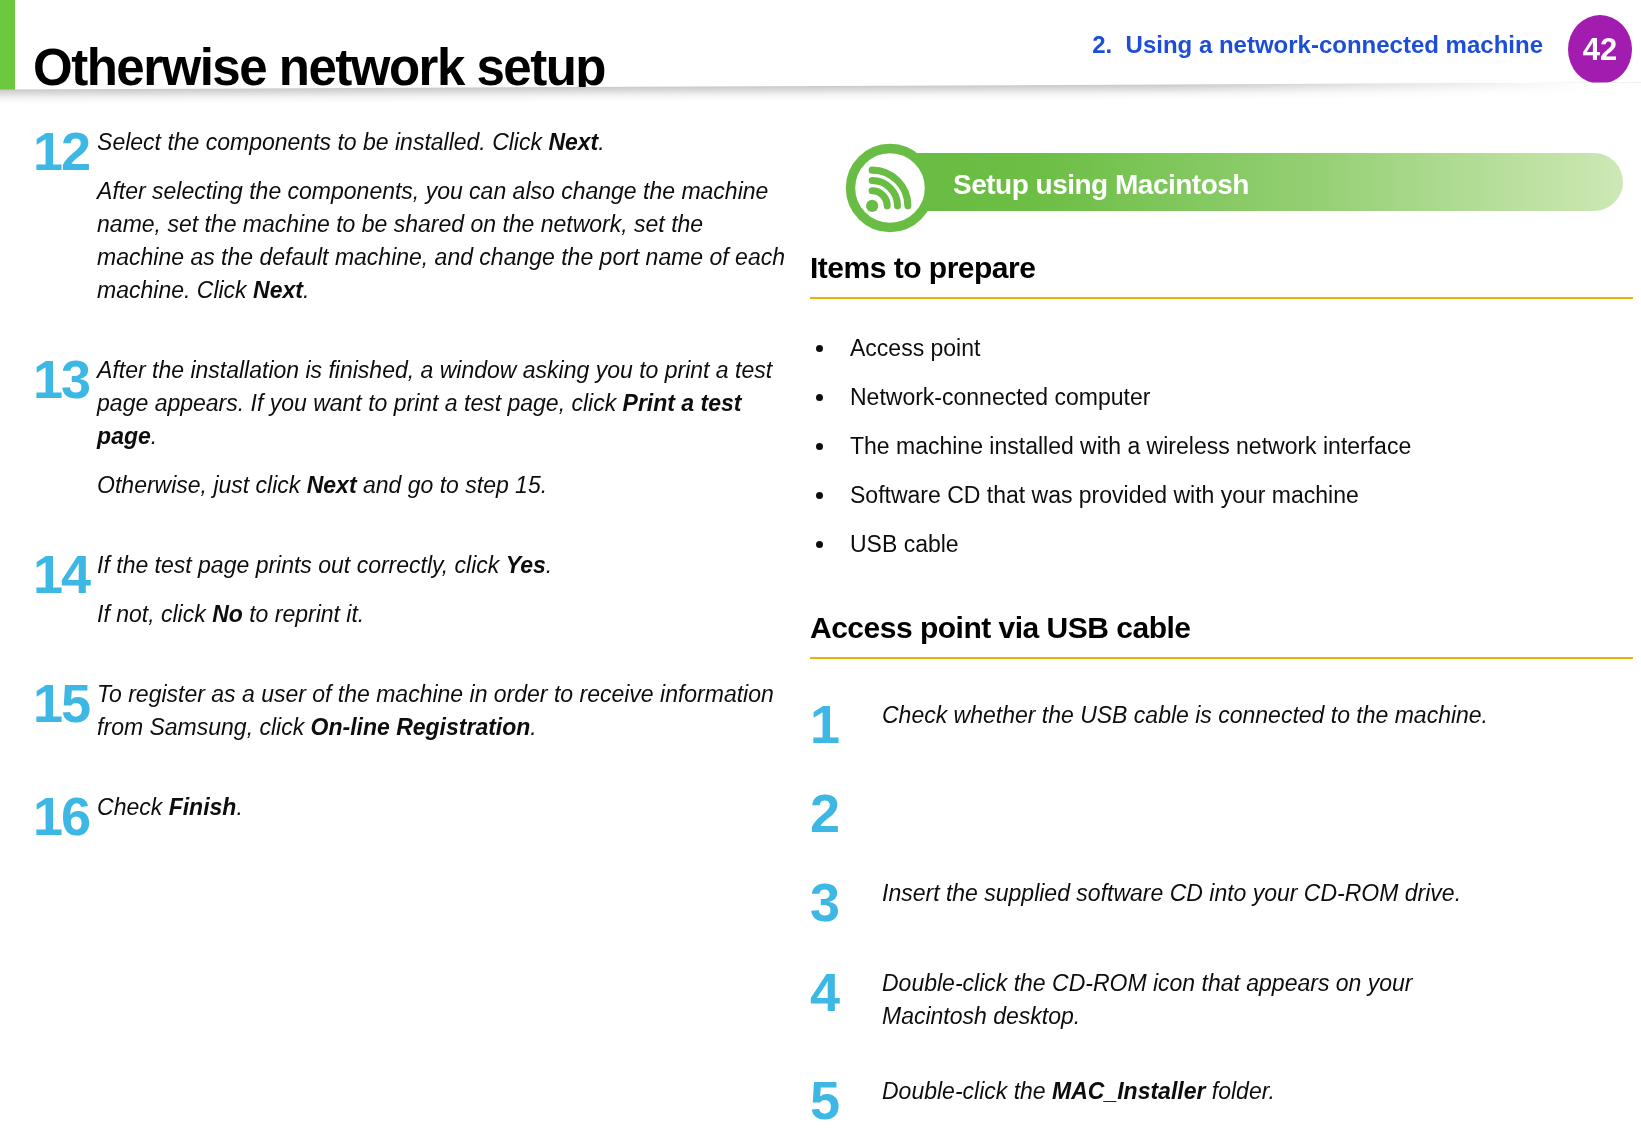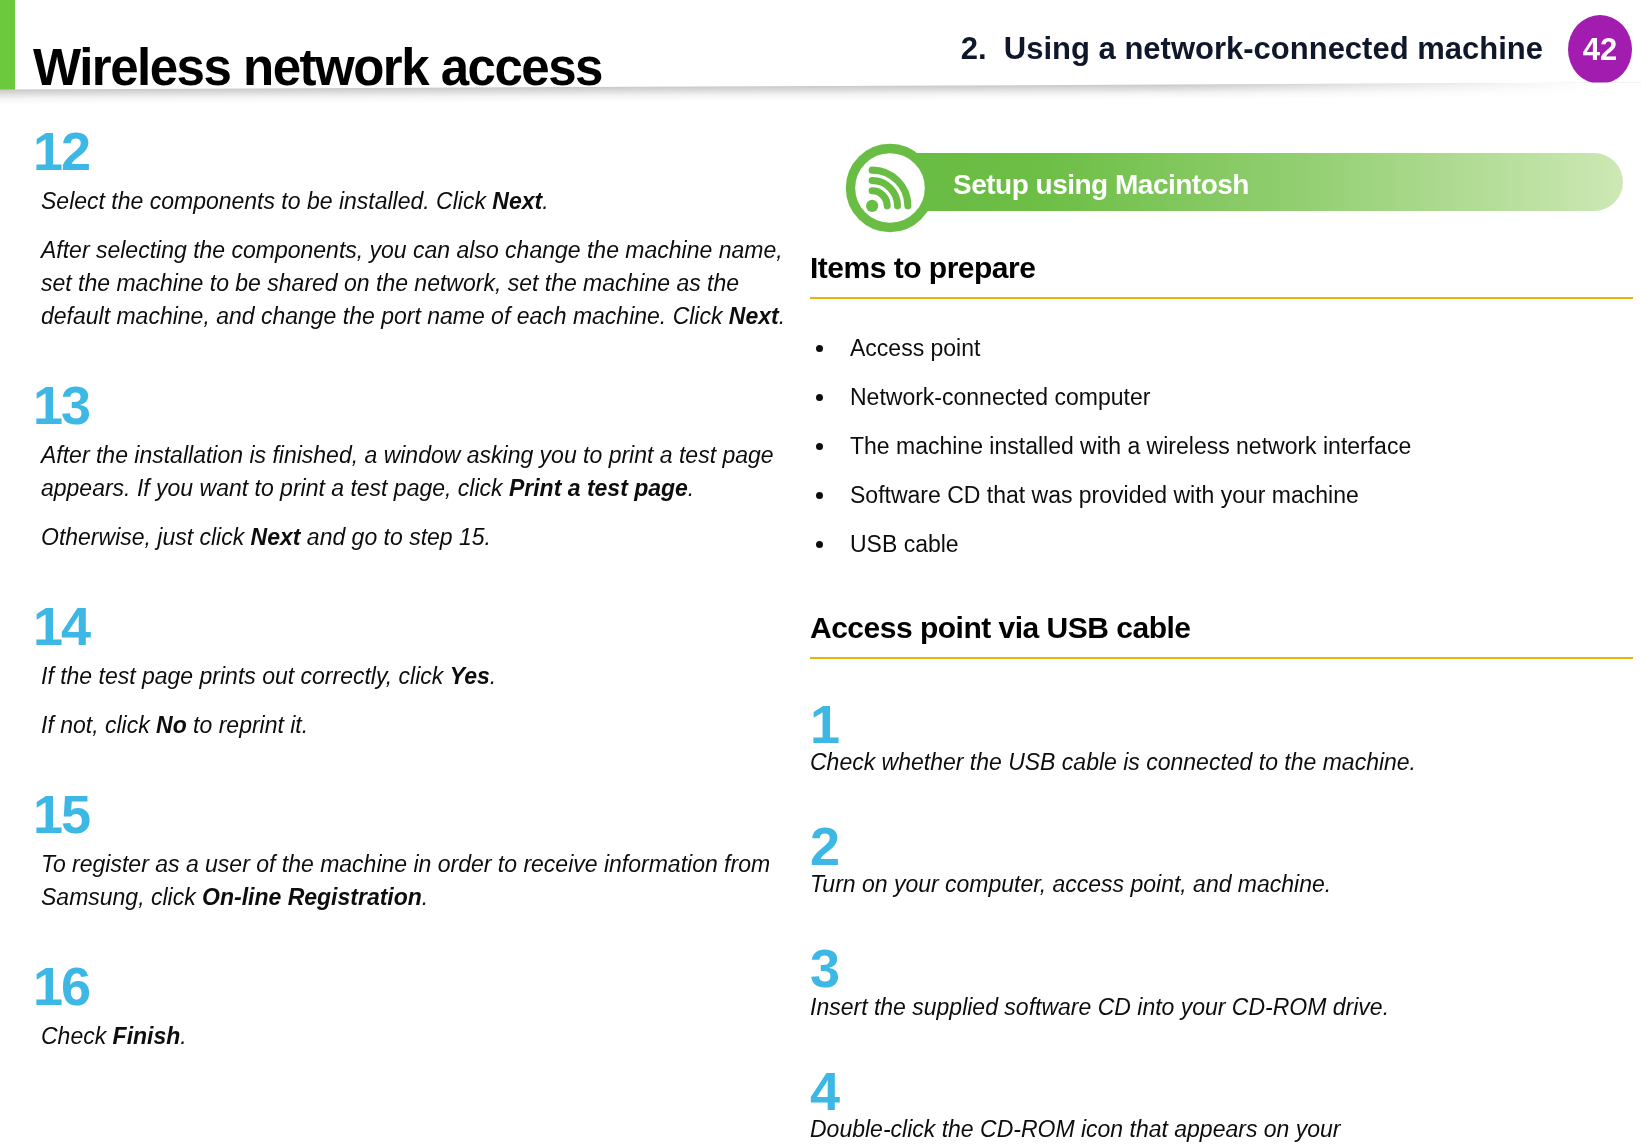--- a/index.html
+++ b/index.html
@@ -7,40 +7,40 @@
     position:relative;width:1641px;height:1144px;background:#fff;overflow:hidden;
     font-family:"Liberation Sans","DejaVu Sans",sans-serif;color:#0d0d0d;
   }
   
   .accent-bar{position:absolute;left:0;top:0;width:15px;height:94px;background:#6cc83c;}
   .page-title{
     position:absolute;left:33px;top:4px;font-size:51px;font-weight:bold;
     letter-spacing:-1.5px;color:#000;white-space:nowrap;
   }
   .chapter-label{
-    position:absolute;right:98px;top:31px;font-size:31px;font-weight:bold;
-    color:#0f172a;white-space:pre;
+    position:absolute;right:98px;top:31px;font-size:24px;font-weight:bold;
+    color:#1d4ed8;white-space:pre;
   }
   .page-badge{
     position:absolute;left:1568px;top:15px;width:64px;height:69px;border-radius:50%;
     background:#a21caf;color:#fff;font-size:31px;font-weight:bold;
     display:flex;align-items:center;justify-content:center;
   }
   .header-divider{
     position:absolute;left:0;top:86px;width:100%;height:15px;
     background:
       linear-gradient(to right, rgba(255,255,255,0) 0, rgba(255,255,255,0) 72%, #fff 97%),
       linear-gradient(to bottom, #c9c9c9 0, #f4f4f4 60%, #fff 100%);
     transform:skewY(-0.25deg);
   }
   
   .col-left{position:absolute;left:33px;top:126px;width:757px;}
   .col-right{position:absolute;left:810px;top:135px;width:823px;}
   
-  .step{display:flex;align-items:flex-start;margin-bottom:47px;flex-direction:column;}
+  .step{display:flex;align-items:flex-start;margin-bottom:47px;}
   .step-num{
     flex:0 0 56px;font-size:54px;line-height:0.82;font-weight:bold;color:#3db7e4;
     letter-spacing:-2px;padding-top:3px;
   }
   .col-right .step-num{flex:0 0 42px;margin-right:30px;}
   .step-body{flex:1;margin-left:8px;}
   .col-right .step-body{margin-left:0;max-width:700px;}
   .step-body p{margin:0 0 16px 0;font-size:23px;line-height:33px;color:#0d0d0d;font-style:italic;}
   .step-body p:last-child{margin-bottom:0;}
   .step-body b{font-weight:bold;}
@@ -73,21 +73,21 @@
   }
   .usb-steps{margin-top:40px;}
   .col-right .step{margin-bottom:42px;}
 </style>
 </head>
 <body>
 
 <div class="page">
 
   <div class="accent-bar"></div>
-  <h1 class="page-title">Wireless network access</h1>
+  <h1 class="page-title">Otherwise network setup</h1>
   <div class="chapter-label">2.  Using a network-connected machine</div>
   <div class="page-badge">42</div>
   <div class="header-divider"></div>
 
   <div class="col-left">
 
     <div class="step">
       <div class="step-num">12</div>
       <div class="step-body">
         <p><span>Select the components to be installed. Click </span><b>Next</b><span>.</span></p>
@@ -159,23 +159,20 @@
 
       <div class="step">
         <div class="step-num">1</div>
         <div class="step-body">
           <p><span>Check whether the USB cable is connected to the machine.</span></p>
         </div>
       </div>
 
       <div class="step">
         <div class="step-num">2</div>
-        <div class="step-body">
-          <p><span>Turn on your computer, access point, and machine.</span></p>
-        </div>
       </div>
 
       <div class="step">
         <div class="step-num">3</div>
         <div class="step-body">
           <p><span>Insert the supplied software CD into your CD-ROM drive.</span></p>
         </div>
       </div>
 
       <div class="step">

